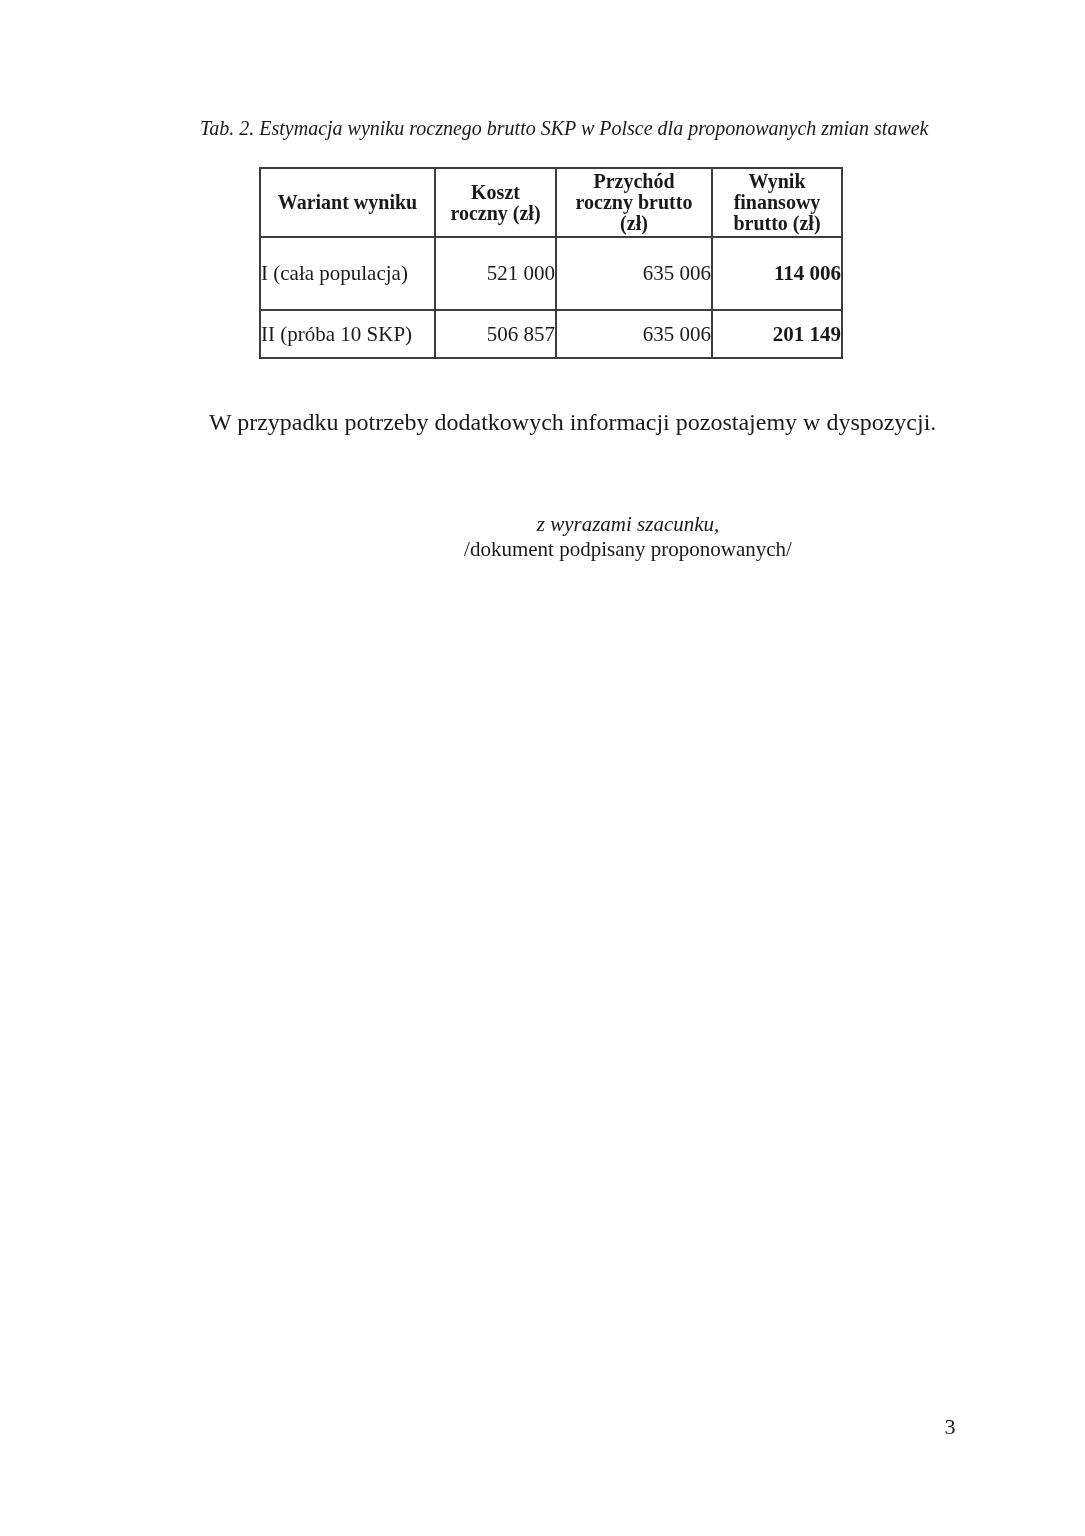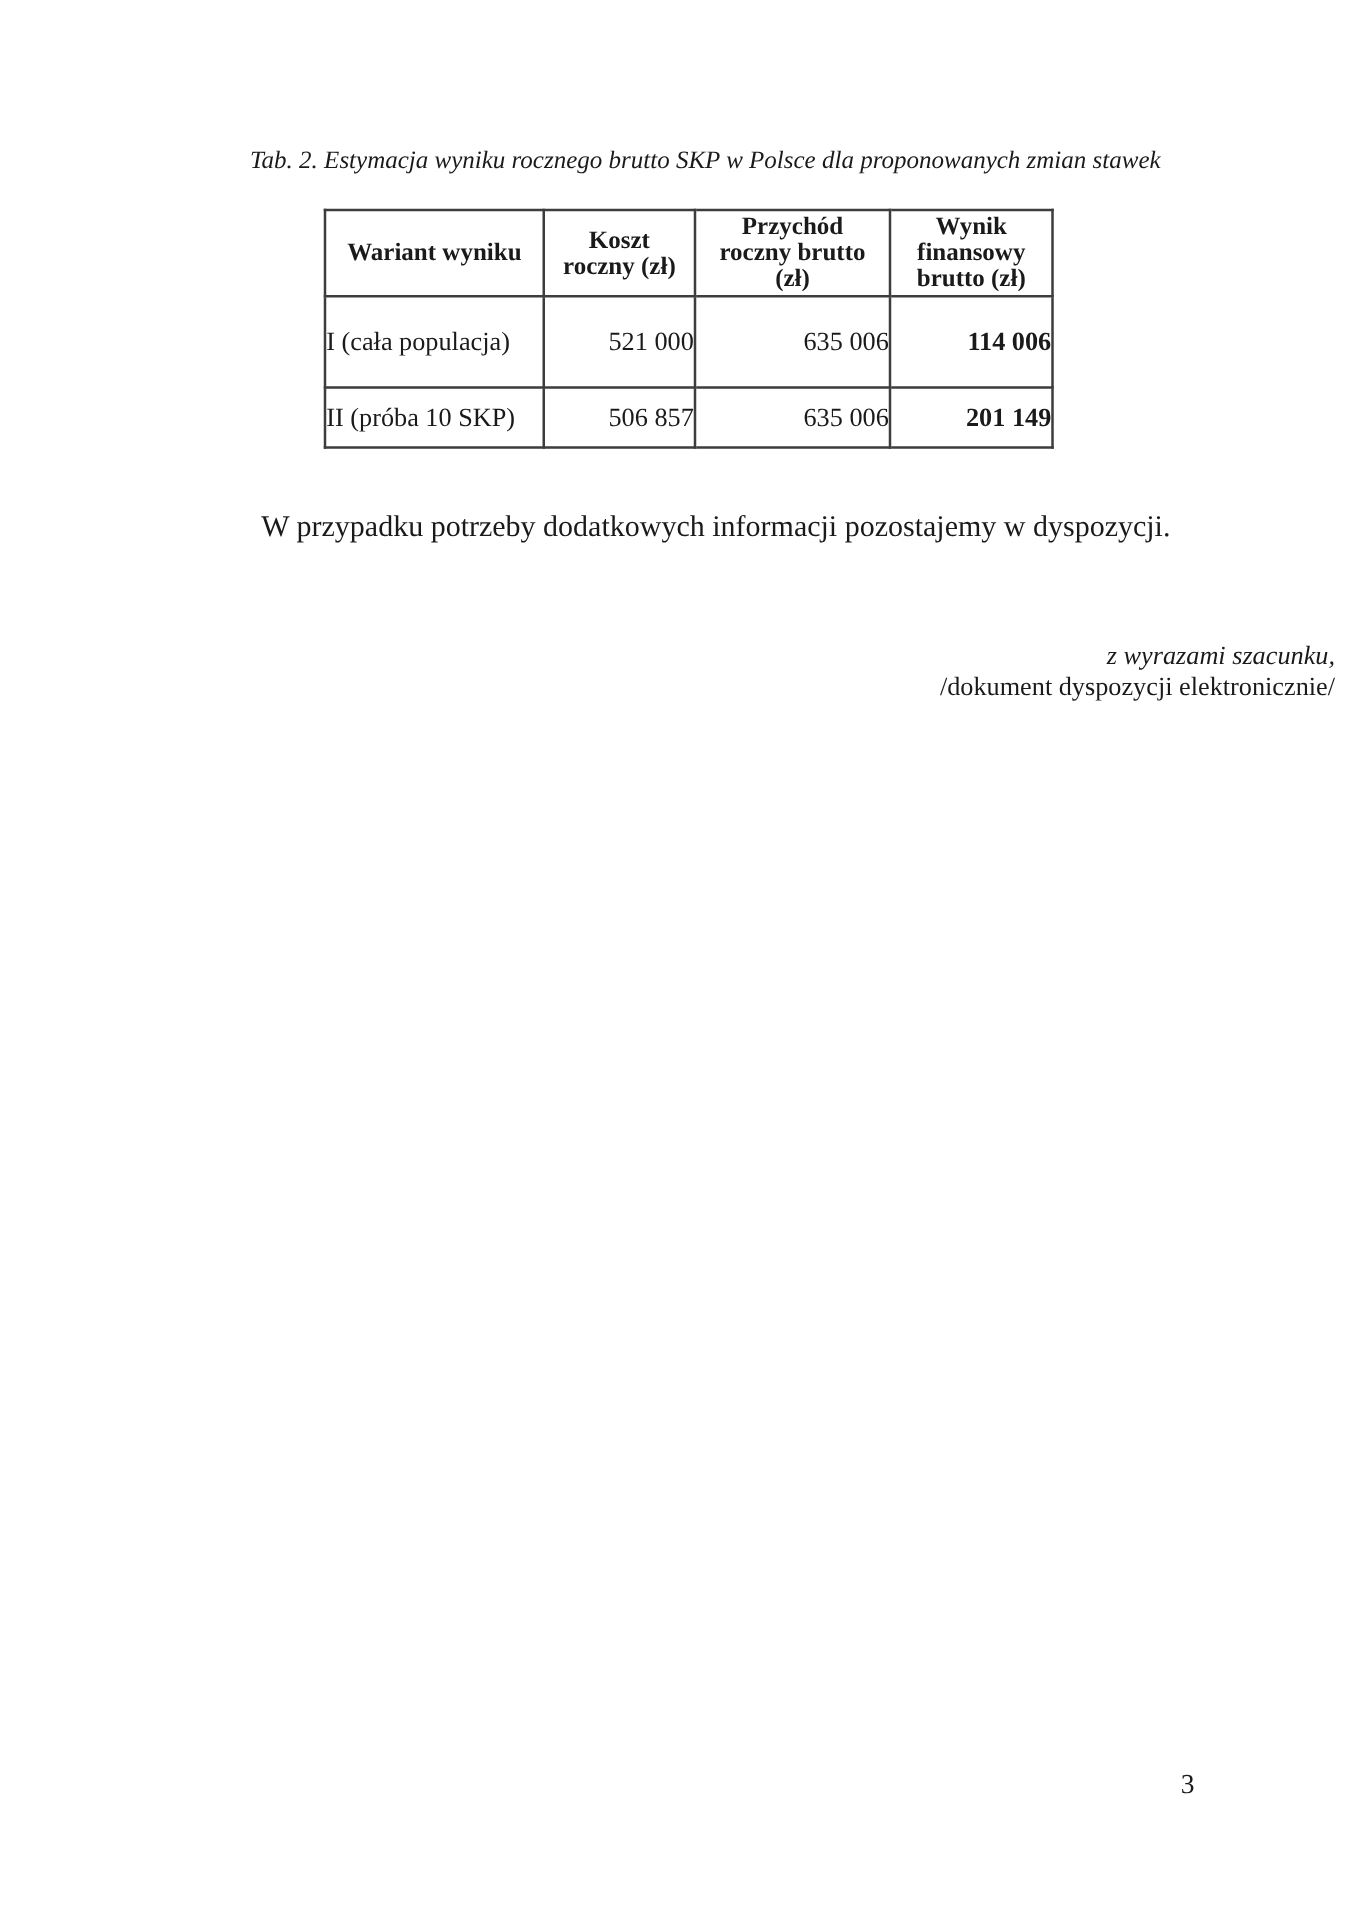--- a/index.html
+++ b/index.html
@@ -74,21 +74,21 @@
     margin: 0;
     font-size: 24px;
     line-height: 1.3;
     white-space: nowrap;
   }
   .signature {
     position: absolute;
     left: 188px;
     top: 512px;
     width: 880px;
-    text-align: right;
+    text-align: center;
     font-size: 21px;
     line-height: 25px;
   }
   .sig-line.italic { font-style: italic; }
   .sig-line.spacer { height: 25px; }
   .page-number {
     position: absolute;
     left: 910px;
     top: 1414px;
     width: 80px;
@@ -136,19 +136,19 @@
         <td class="num">635 006</td>
         <td class="num bold">201 149</td>
       </tr>
     </tbody>
   </table>
 
   <p class="body-text">W przypadku potrzeby dodatkowych informacji pozostajemy w dyspozycji.</p>
 
   <div class="signature">
     <div class="sig-line italic">z wyrazami szacunku,</div>
-    <div class="sig-line">/dokument dyspozycji elektronicznie/</div>
+    <div class="sig-line">/dokument podpisany proponowanych/</div>
     <div class="sig-line spacer"></div>
   </div>
 
   <div class="page-number">3</div>
 
 </div>
 
 </body></html>

